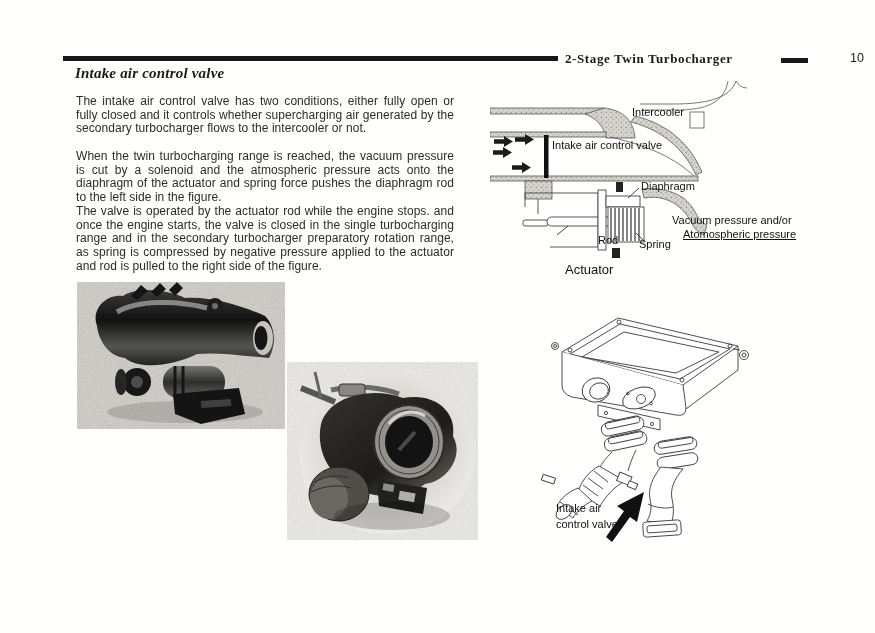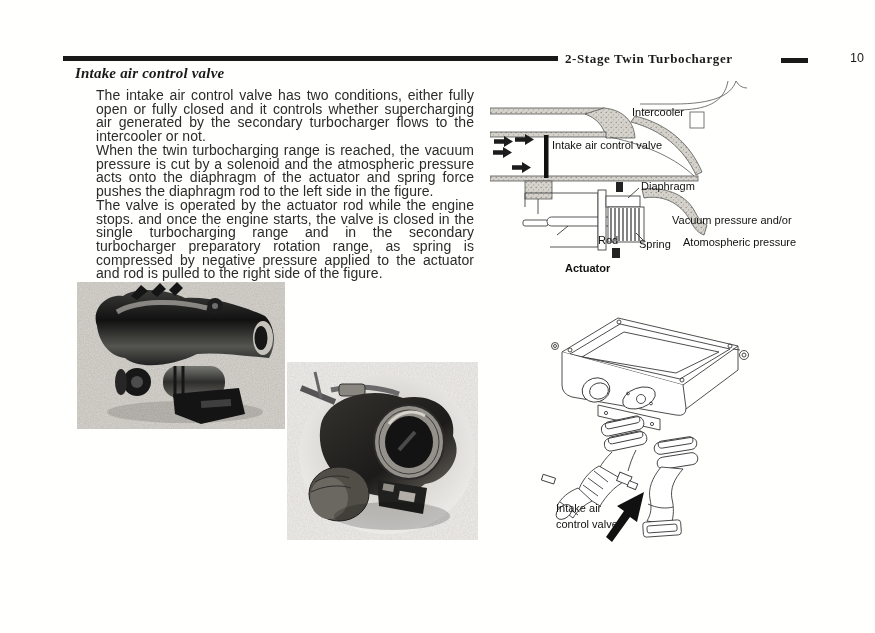--- a/index.html
+++ b/index.html
@@ -9,33 +9,33 @@
     margin:0 auto;
   }
   
   .rule-long  { position:absolute; left:63px;  top:56px; width:495px; height:5px; background:#191919; }
   .rule-short { position:absolute; left:781px; top:58px; width:27px;  height:5px; background:#191919; }
   .hdr-title  { position:absolute; left:565px; top:51px; font-size:13px; font-weight:bold; letter-spacing:0.6px; white-space:nowrap;font-family:Liberation Serif, serif; }
   .page-num   { position:absolute; left:814px; top:51px; font-size:12.5px;margin-left:36px; }
   
   .art-title  { position:absolute; left:75px; top:65px; font-family:"Liberation Serif", serif;
                 font-style:italic; font-weight:bold; font-size:15px; letter-spacing:0.2px; white-space:nowrap; }
-  .para { position:absolute; left:96px; width:378px; font-size:14px; line-height:13.7px;
-          text-align:justify; color:#2b2b2b; letter-spacing:0.05px; }
+  .para { position:absolute; left:76px; width:378px; font-size:12px; line-height:13.7px;
+          text-align:justify; color:#2b2b2b; letter-spacing:0.05px;margin-top:6px; }
   .para p { margin:0; }
   .p-intro { top:89px; }
   .p-body  { top:144px; }
   
   .photo1 { position:absolute; left:77px;  top:282px; width:208px; height:147px; }
   .photo2 { position:absolute; left:287px; top:362px; width:191px; height:178px; }
   .schem  { position:absolute; left:490px; top:76px;  width:380px; height:206px; }
   .botfig { position:absolute; left:540px; top:308px; width:210px; height:240px; }
   .schem svg, .botfig svg, .photo1 svg, .photo2 svg { position:absolute; left:0; top:0; }
   .lbl { position:absolute; font-size:11px; color:#111; white-space:nowrap; }
-  .lbl-bold { font-weight:bold; font-size:11px; }
+  .lbl-bold { font-weight:normal; font-size:13px; }
 </style>
 </head>
 <body>
 
 <div class="page">
 
   <div class="rule-long"></div>
   <span class="hdr-title">2-Stage Twin Turbocharger</span>
   <div class="rule-short"></div>
   <span class="page-num">10</span>
@@ -176,21 +176,21 @@
       <g stroke="#333" stroke-width="0.9">
         <path d="M149,112 L138,122"></path>
         <path d="M67,159 L78,150"></path>
         <path d="M153,164 L146,157"></path>
       </g>
     </svg>
     <span class="lbl" style="left:142px; top:2px;margin-top:28px;">Intercooler</span>
     <span class="lbl" style="left:62px;  top:63px;">Intake air control valve</span>
     <span class="lbl" style="left:151px; top:104px;">Diaphragm</span>
     <span class="lbl" style="left:182px; top:138px;">Vacuum pressure and/or</span>
-    <span class="lbl" style="left:193px; top:160px;">Atomospheric pressure</span>
+    <span class="lbl" style="left:193px; top:152px;text-decoration:underline;">Atomospheric pressure</span>
     <span class="lbl" style="left:68px;  top:158px;padding-left:40px;">Rod</span>
     <span class="lbl" style="left:149px; top:162px;">Spring</span>
     <span class="lbl lbl-bold" style="left:75px; top:186px;">Actuator</span>
   </div>
 
   <div class="botfig">
     <svg width="210" height="240" viewBox="0 0 210 240">
       <g stroke="#3a3a3a" stroke-width="0.9" fill="#fff">
         <polygon points="22,44 78,10 198,38 143,77"></polygon>
         <polygon points="30,46 80,16 190,41 140,71" fill="none"></polygon>

